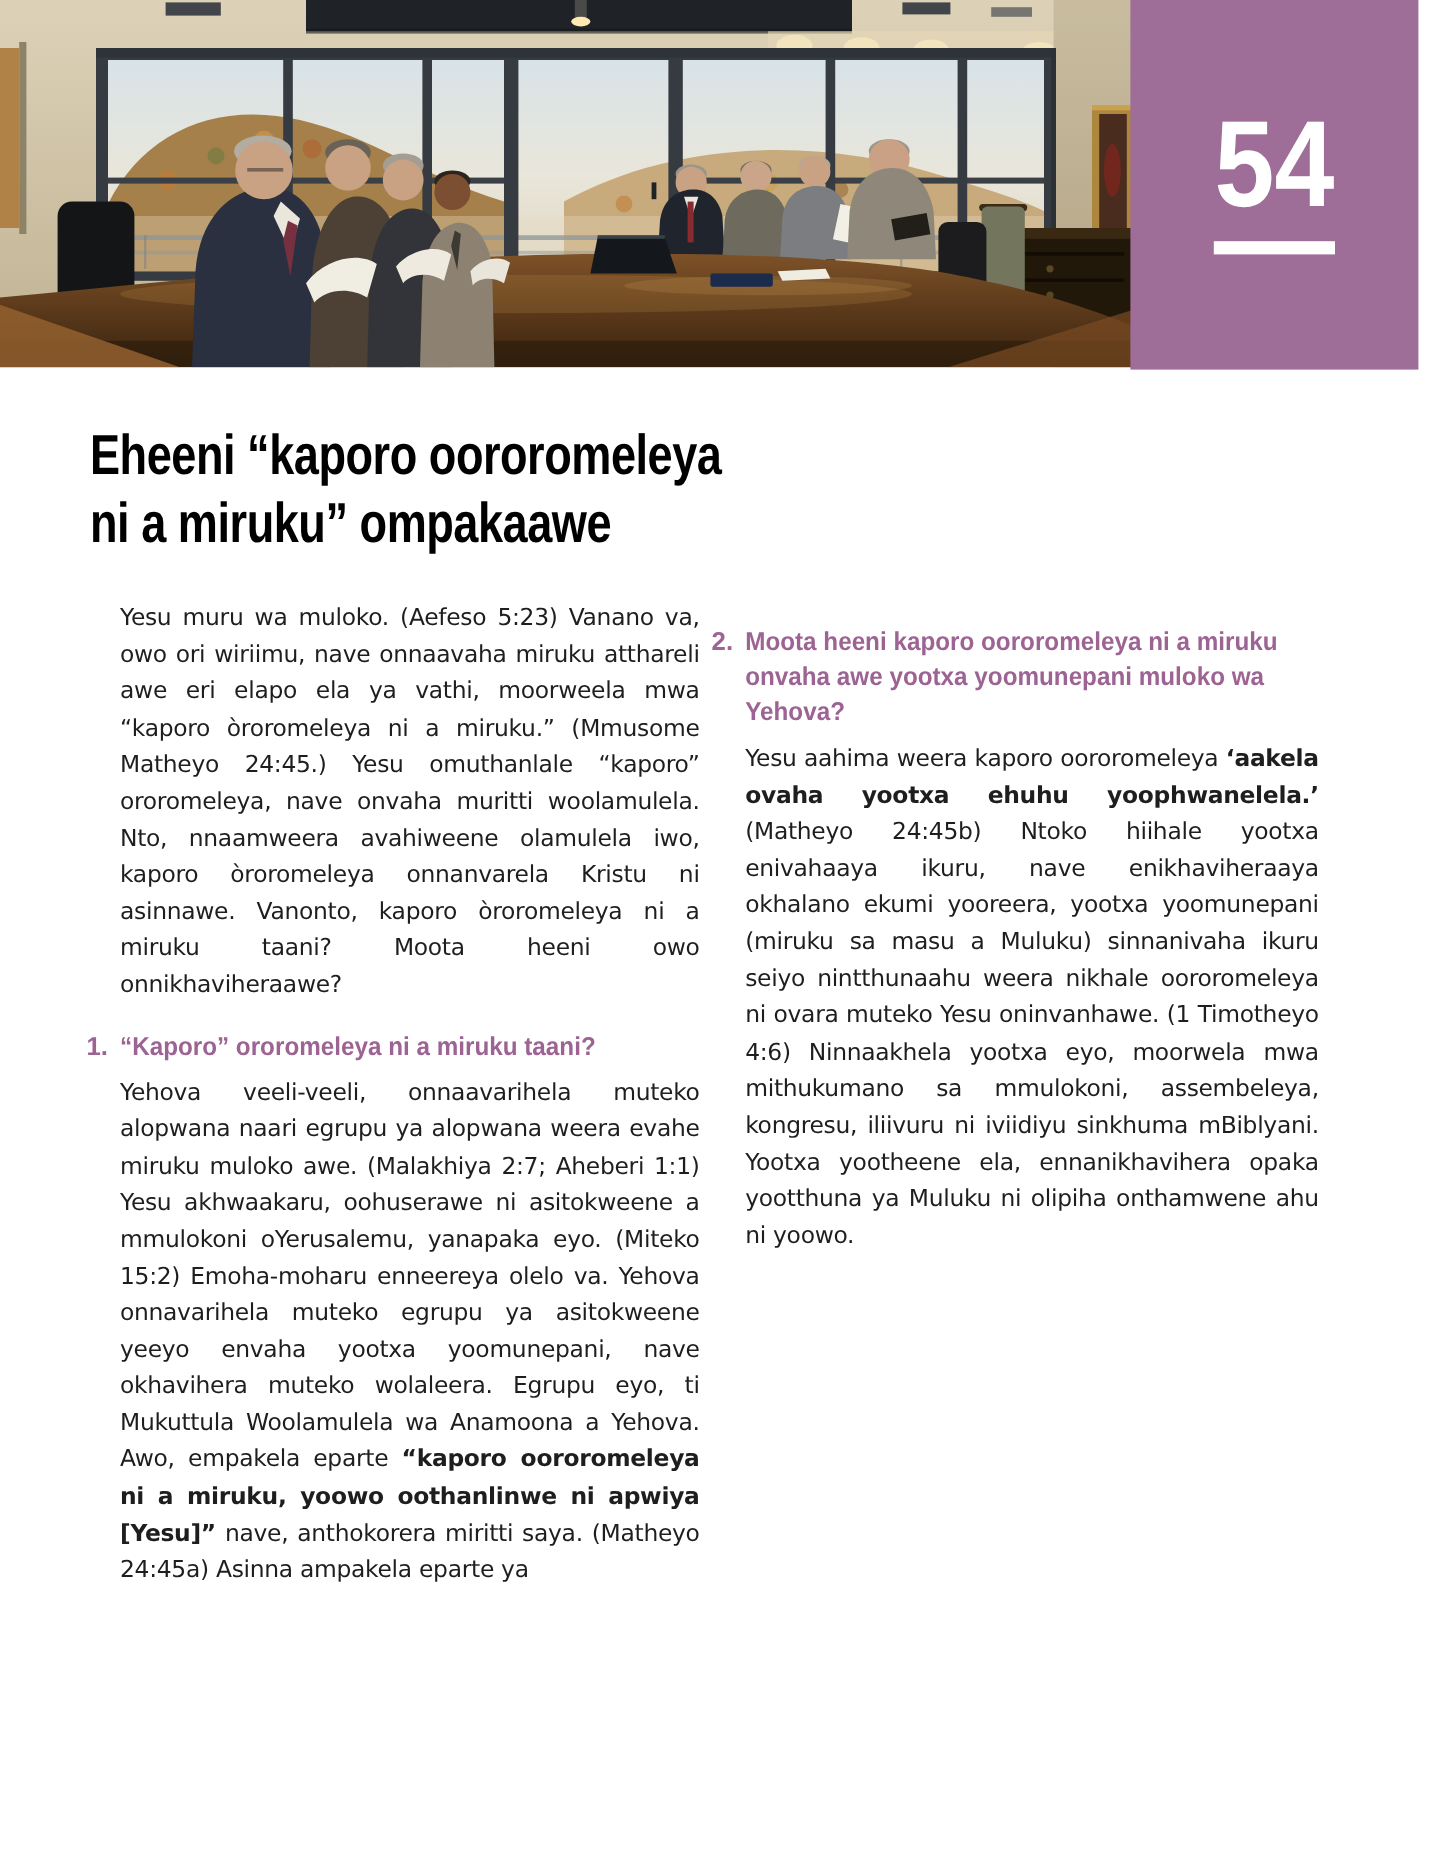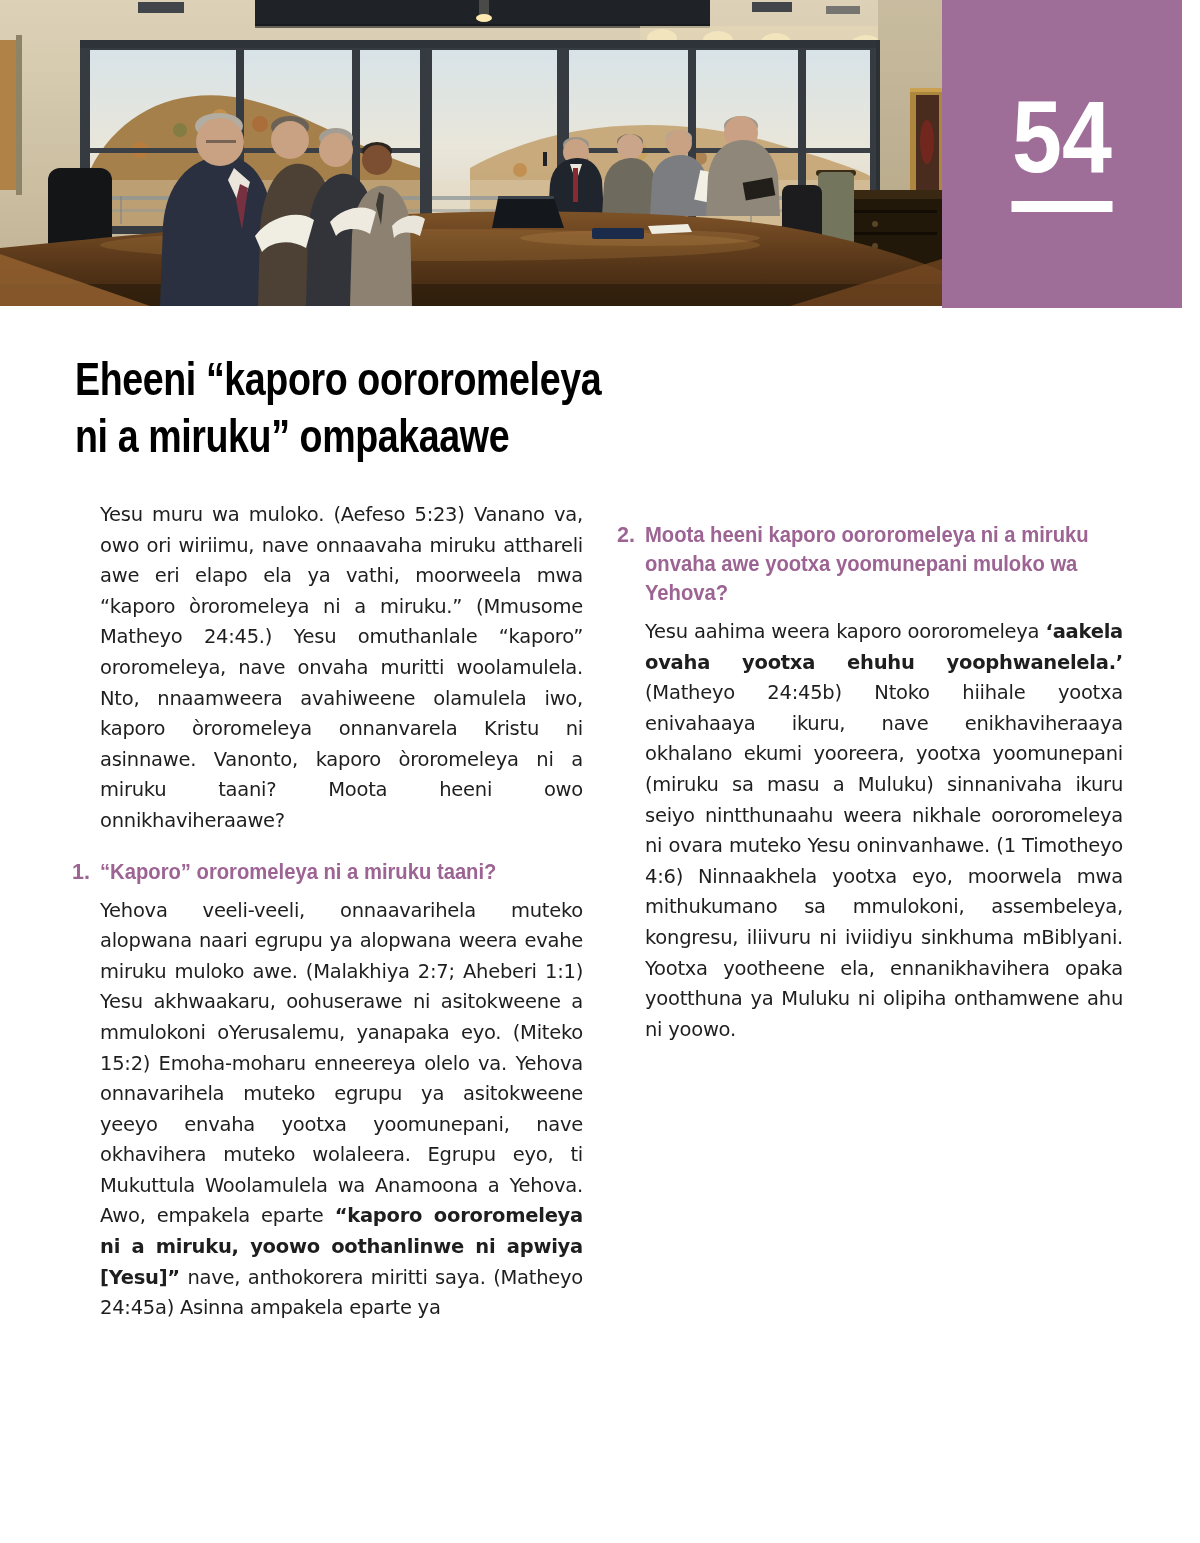--- a/index.html
+++ b/index.html
@@ -16,21 +16,21 @@
       width:101px;height:11px;background:#ffffff;}
 
   
   .article-title{position:absolute;left:75px;top:350px;margin:0;
       font-family:"Liberation Sans",sans-serif;font-weight:bold;font-size:47px;line-height:57px;
       color:#000;letter-spacing:-0.5px;transform:scaleX(.8);transform-origin:left top;white-space:nowrap;}
   .t-line{display:block;}
 
   
   .columns{position:absolute;left:100px;top:500px;width:1025px;display:flex;}
-  .col-left{width:483px;margin-right:62px;flex:none;}
+  .col-left{width:483px;margin-right:38px;flex:none;}
   .col-right{width:478px;flex:none;}
   .body-para{margin:0;font-size:19.5px;line-height:30.6px;letter-spacing:-0.25px;
       color:#1E1E1E;text-align:justify;}
   .seg-bold{font-weight:bold;}
   .question{position:relative;margin-top:21px;}
   .q-num{position:absolute;left:-28px;top:0;
       font-family:"Liberation Sans",sans-serif;font-weight:bold;font-size:21.5px;line-height:29px;color:#9C6393;}
   .q-title{display:block;font-family:"Liberation Sans",sans-serif;font-weight:bold;
       font-size:21.5px;line-height:29px;color:#9C6393;margin-bottom:9px;
       transform:scaleX(.94);transform-origin:left top;width:calc(100% / 0.94);}

